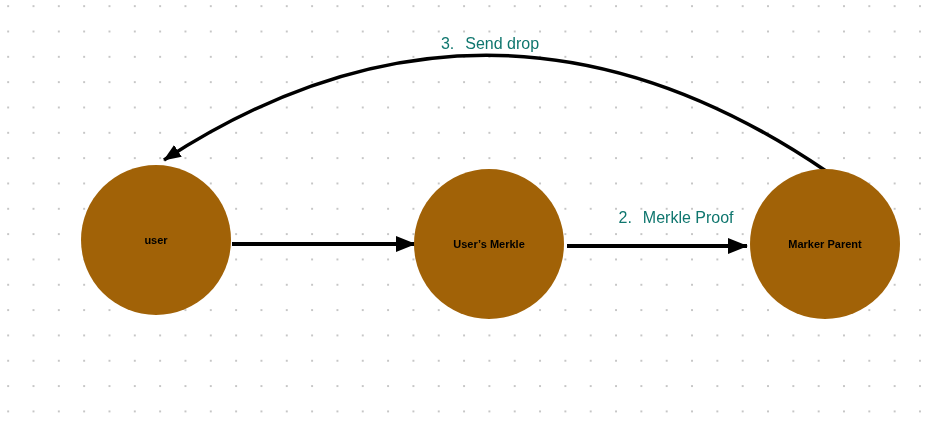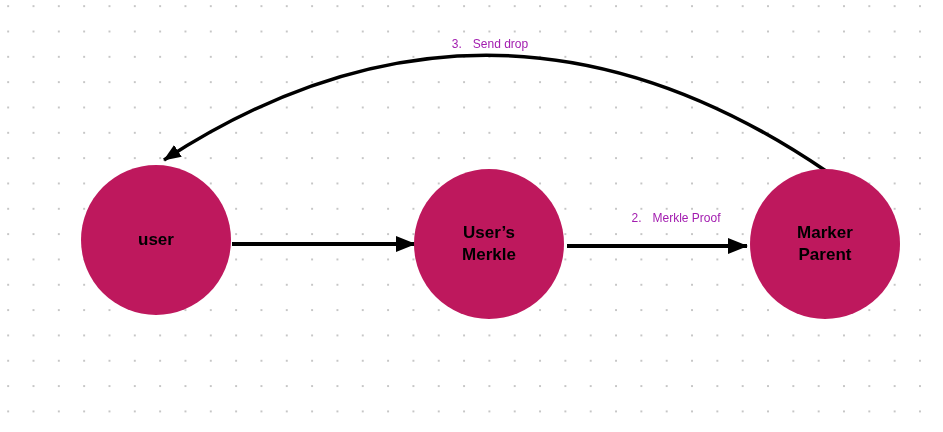--- a/index.html
+++ b/index.html
@@ -26,43 +26,43 @@
     position: absolute;
     left: 0;
     top: 0;
     overflow: visible;
   }
   .node {
     position: absolute;
     width: 150px;
     height: 150px;
     border-radius: 50%;
-    background: #be185d;
+    background: #a16207;
     display: flex;
     align-items: center;
     justify-content: center;
     text-align: center;
     color: #000000;
     font-weight: 700;
-    font-size: 17px;
+    font-size: 11px;
     line-height: 1.3;
   }
   .node .node-label {
     display: block;
     max-width: 100px;
   }
   #node-user    { left: 81px;  top: 165px; }
   #node-marker  { left: 414px; top: 169px; }
   #node-airdrop { left: 750px; top: 169px; }
 
   .edge-label {
     position: absolute;
     transform: translate(-50%, -50%);
-    font-size: 12px;
-    color: #a21caf;
+    font-size: 16px;
+    color: #0f766e;
     white-space: nowrap;
   }
   .edge-label .num {
     display: inline-block;
     margin-right: 11px;
   }
   #edge-label-1 { left: 308px; top: 219px; }
   #edge-label-2 { left: 657px; top: 218px; margin-left: 19px; }
   #edge-label-3 { left: 490px; top: 44px;  }
 </style>

